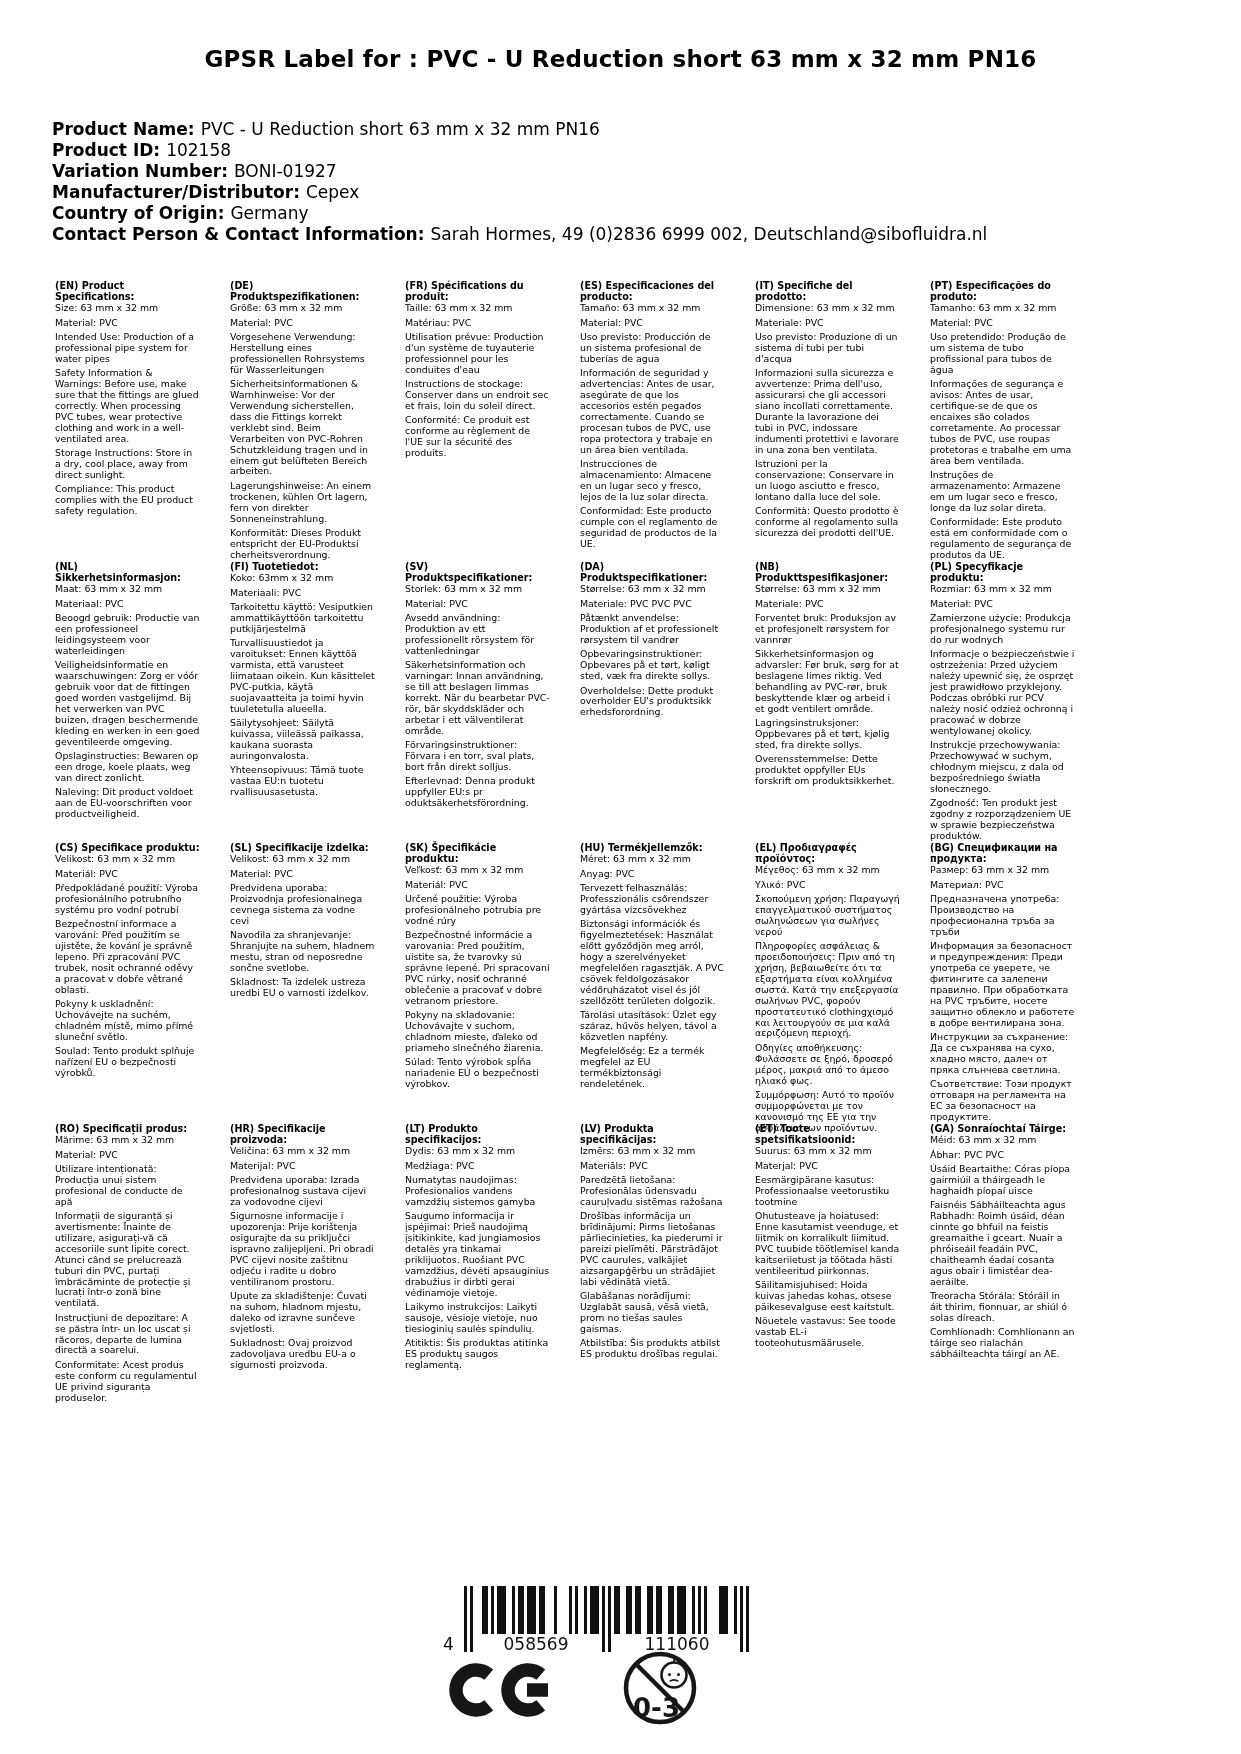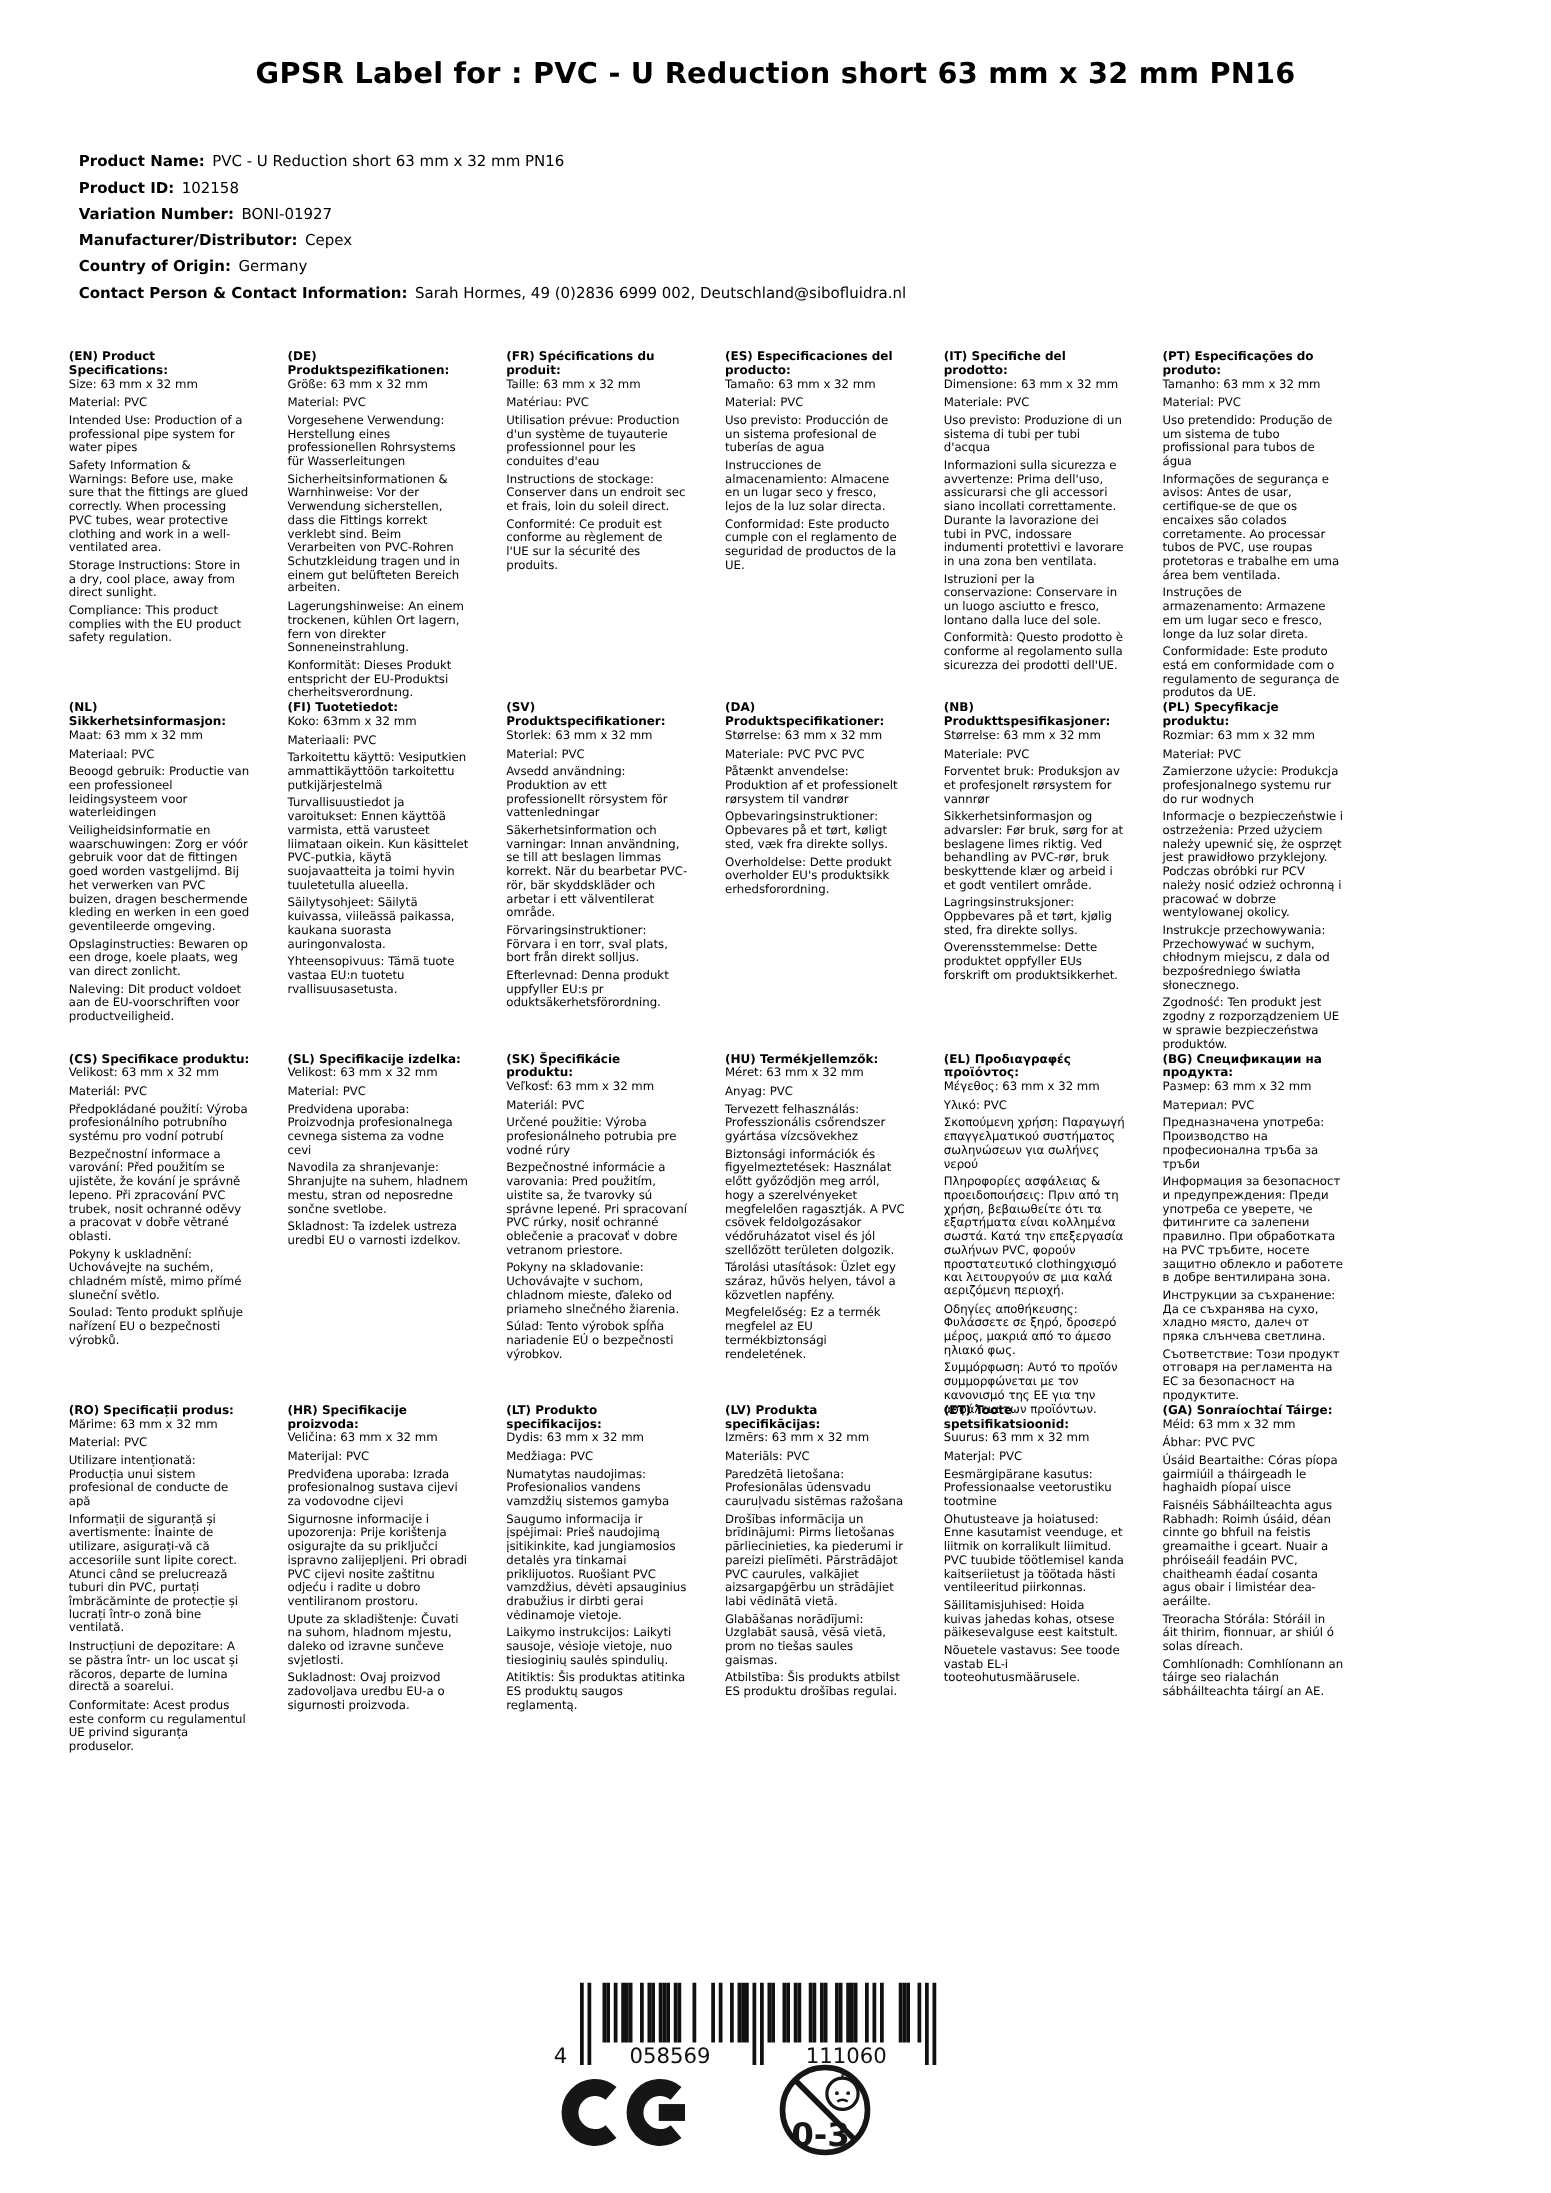--- a/index.html
+++ b/index.html
@@ -5,21 +5,21 @@
   html,body{margin:0;padding:0;}
   body{
     width:1241px;height:1754px;background:#ffffff;color:#000;
     font-family:"DejaVu Sans", sans-serif;position:relative;overflow:hidden;
   }
   .title{
     position:absolute;top:46px;left:0;width:100%;text-align:center;
     font-size:23px;font-weight:bold;letter-spacing:0.2px;
   }
   .product-info{
-    position:absolute;top:119px;left:63px;font-size:12px;line-height:21px;
+    position:absolute;top:119px;left:52px;font-size:17px;line-height:21px;
   }
   .pi-label{font-weight:bold;}
   .pi-value{margin-left:6px;}
   .lang-grid{
     position:absolute;top:280px;left:55px;
     display:grid;grid-template-columns:repeat(6,161px);column-gap:14px;
     grid-auto-rows:281px;
   }
   .lang-block{
     font-size:9.4px;line-height:1.16;padding-right:16px;box-sizing:border-box;
@@ -71,20 +71,21 @@
       <p>Matériau: PVC</p>
       <p>Utilisation prévue: Production d'un système de tuyauterie professionnel pour les conduites d'eau</p>
       <p>Instructions de stockage: Conserver dans un endroit sec et frais, loin du soleil direct.</p>
       <p>Conformité: Ce produit est conforme au règlement de l'UE sur la sécurité des produits.</p>
     </div>
     <div class="lang-block">
       <div class="lb-title">(ES) Especificaciones del producto:</div>
       <p>Tamaño: 63 mm x 32 mm</p>
       <p>Material: PVC</p>
       <p>Uso previsto: Producción de un sistema profesional de tuberías de agua</p>
+      <p>Información de seguridad y advertencias: Antes de usar, asegúrate de que los accesorios estén pegados correctamente. Cuando se procesan tubos de PVC, use ropa protectora y trabaje en un área bien ventilada.</p>
       <p>Instrucciones de almacenamiento: Almacene en un lugar seco y fresco, lejos de la luz solar directa.</p>
       <p>Conformidad: Este producto cumple con el reglamento de seguridad de productos de la UE.</p>
     </div>
     <div class="lang-block">
       <div class="lb-title">(IT) Specifiche del prodotto:</div>
       <p>Dimensione: 63 mm x 32 mm</p>
       <p>Materiale: PVC</p>
       <p>Uso previsto: Produzione di un sistema di tubi per tubi d'acqua</p>
       <p>Informazioni sulla sicurezza e avvertenze: Prima dell'uso, assicurarsi che gli accessori siano incollati correttamente. Durante la lavorazione dei tubi in PVC, indossare indumenti protettivi e lavorare in una zona ben ventilata.</p>
       <p>Istruzioni per la conservazione: Conservare in un luogo asciutto e fresco, lontano dalla luce del sole.</p>

